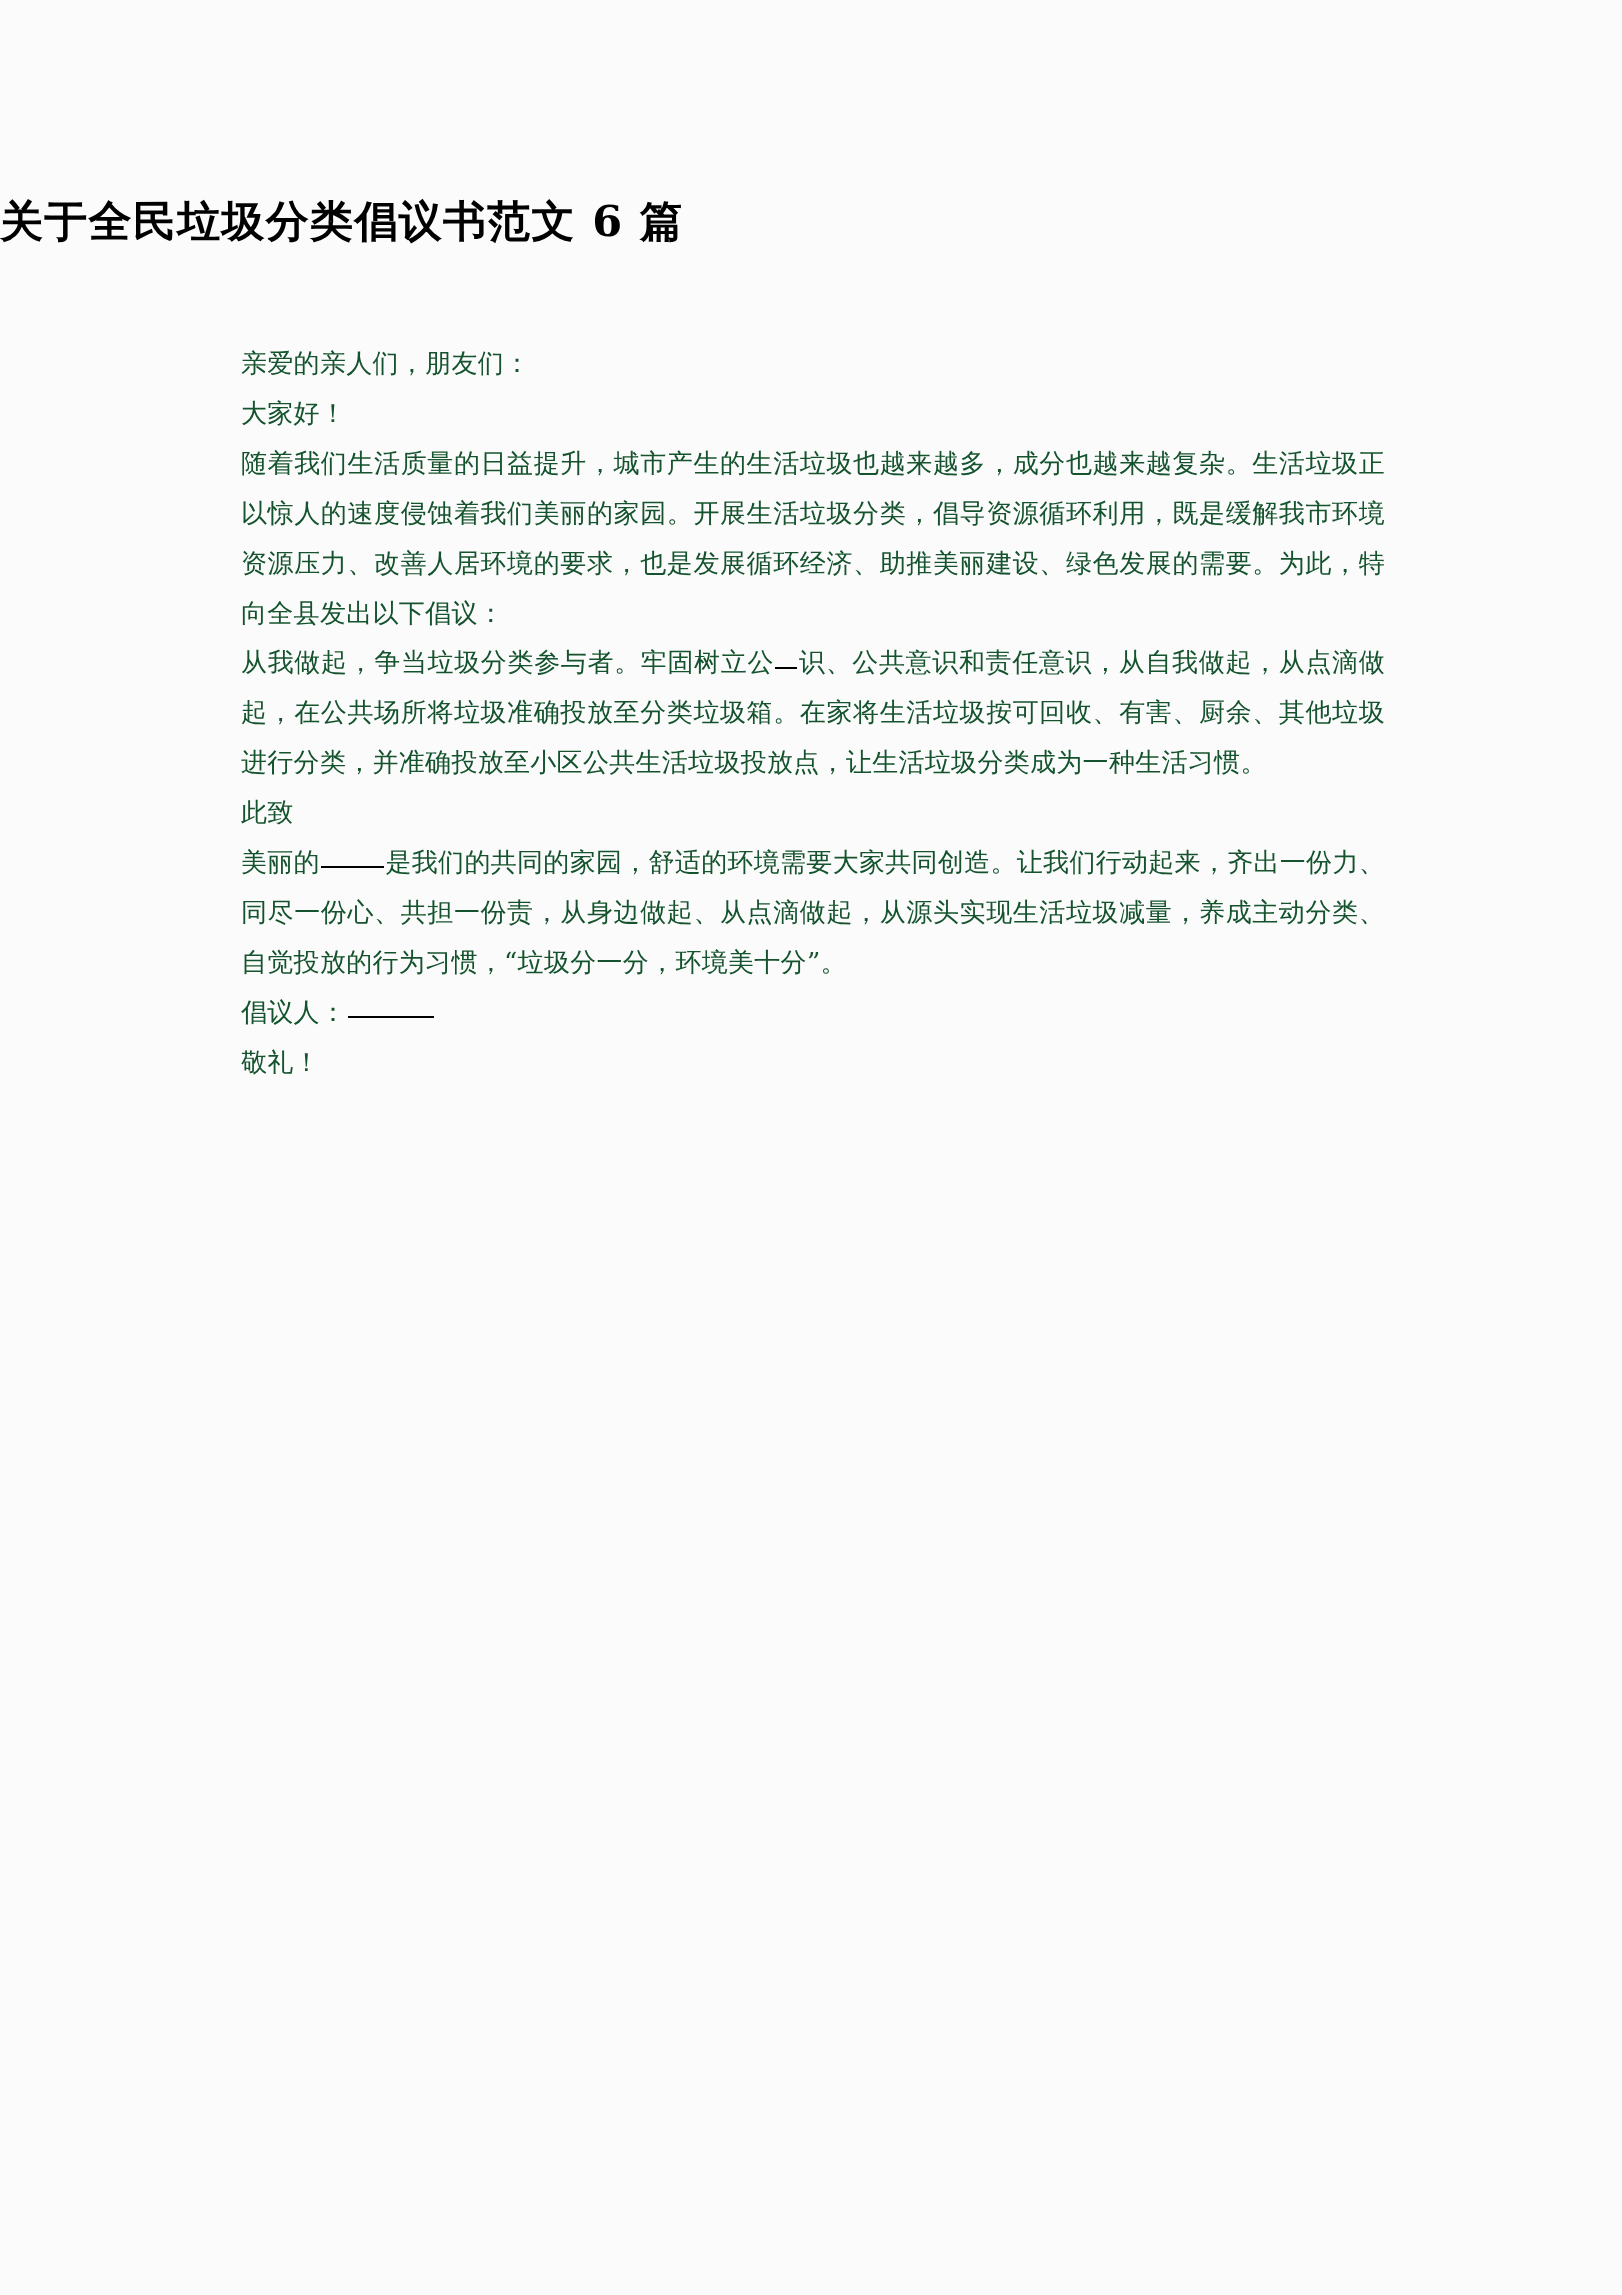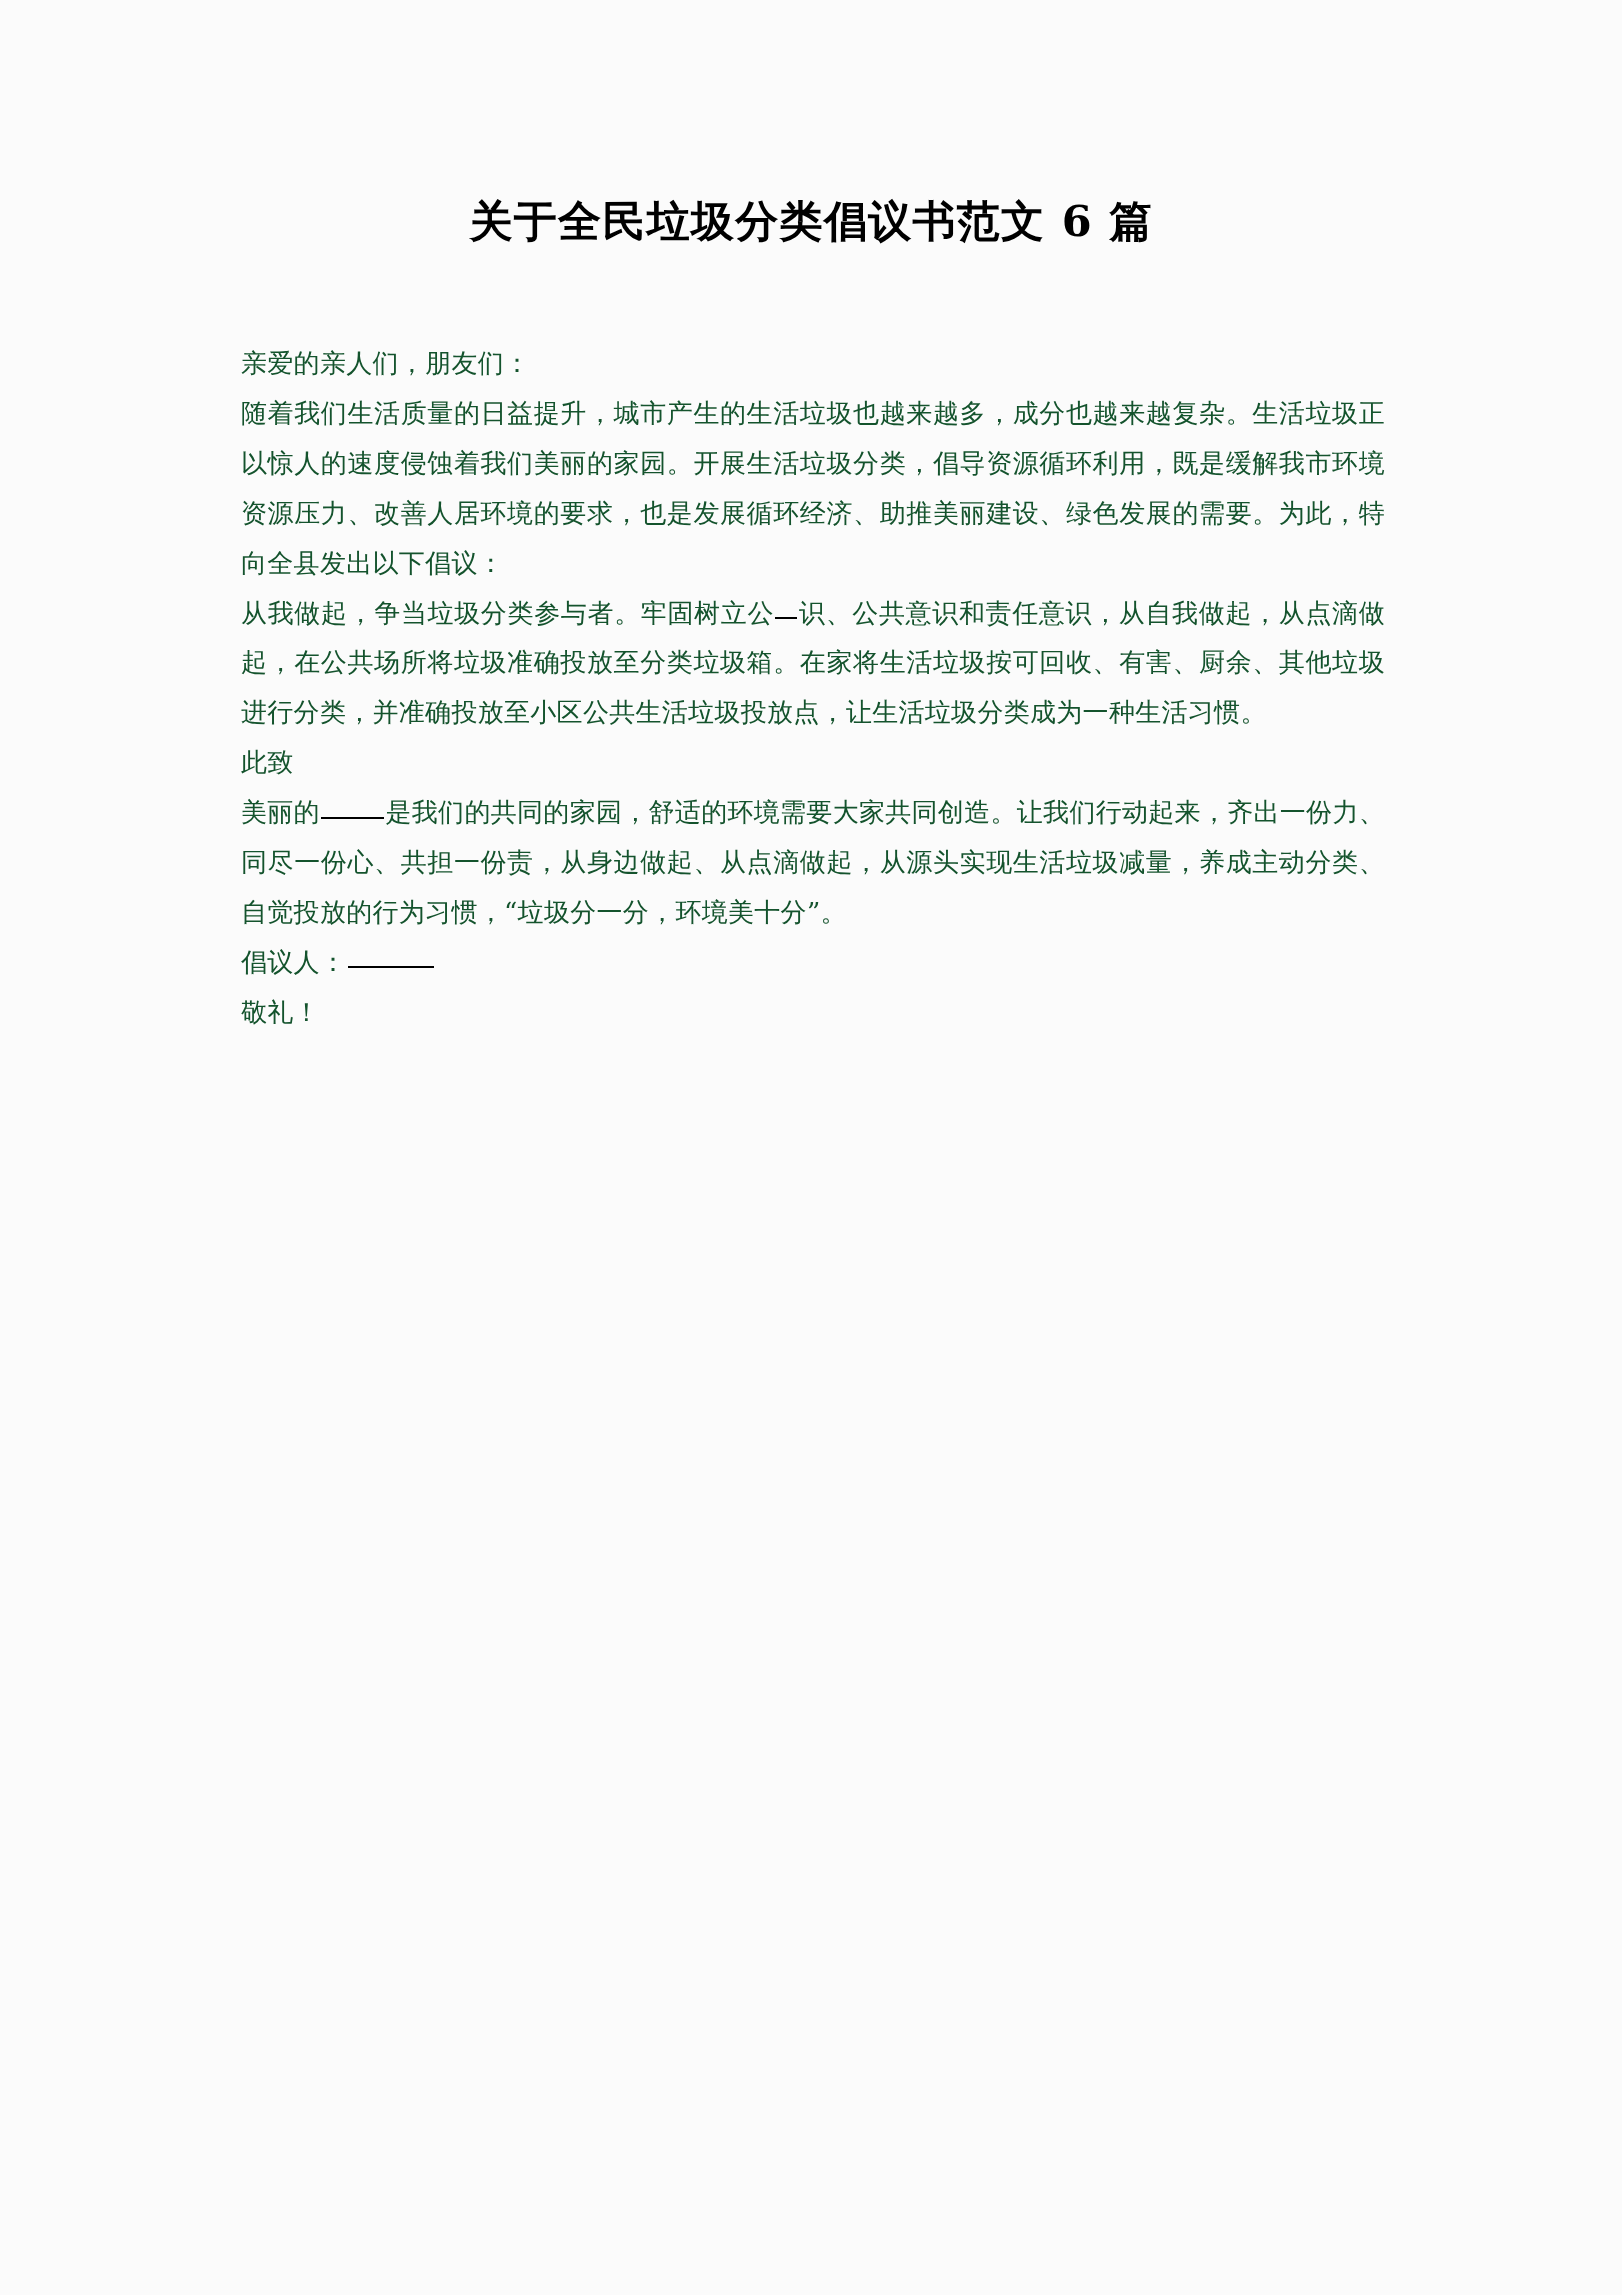--- a/index.html
+++ b/index.html
@@ -24,21 +24,21 @@
     overflow: hidden;
   }
 
   .doc-title {
     margin: 0;
     padding: 0;
     position: absolute;
     left: 0;
     right: 0;
     top: 196px;
-    text-align: center;
+    text-align: left;
     font-family: "DejaVu Serif", "Liberation Serif", serif;
     font-weight: 700;
     font-size: 43px;
     line-height: 1.2;
     color: #000000;
     letter-spacing: 1.3px;
   }
 
   .body-block {
     position: absolute;
@@ -75,20 +75,21 @@
 </head>
 <body>
 
 <div class="page">
 
   <h1 class="doc-title">关于全民垃圾分类倡议书范文 6 篇</h1>
 
   <div class="body-block">
 
   <p class="para">亲爱的亲人们，朋友们：</p>
+      <p class="para">大家好！</p>
       <p class="para">随着我们生活质量的日益提升，城市产生的生活垃圾也越来越多，成分也越来越复杂。生活垃圾正以惊人的速度侵蚀着我们美丽的家园。开展生活垃圾分类，倡导资源循环利用，既是缓解我市环境资源压力、改善人居环境的要求，也是发展循环经济、助推美丽建设、绿色发展的需要。为此，特向全县发出以下倡议：</p>
       <p class="para"><span>从我做起，争当垃圾分类参与者。牢固树立公</span><span class="blank blank-xs"></span><span>识、公共意识和责任意识，从自我做起，从点滴做起，在公共场所将垃圾准确投放至分类垃圾箱。在家将生活垃圾按可回收、有害、厨余、其他垃圾进行分类，并准确投放至小区公共生活垃圾投放点，让生活垃圾分类成为一种生活习惯。</span></p>
       <p class="para">此致</p>
       <p class="para"><span>美丽的</span><span class="blank blank-md"></span><span>是我们的共同的家园，舒适的环境需要大家共同创造。让我们行动起来，齐出一份力、同尽一份心、共担一份责，从身边做起、从点滴做起，从源头实现生活垃圾减量，养成主动分类、自觉投放的行为习惯，“垃圾分一分，环境美十分”。</span></p>
       <p class="para"><span>倡议人：</span><span class="blank blank-lg"></span></p>
       <p class="para">敬礼！</p>
     </div>
 
 </div>
 

